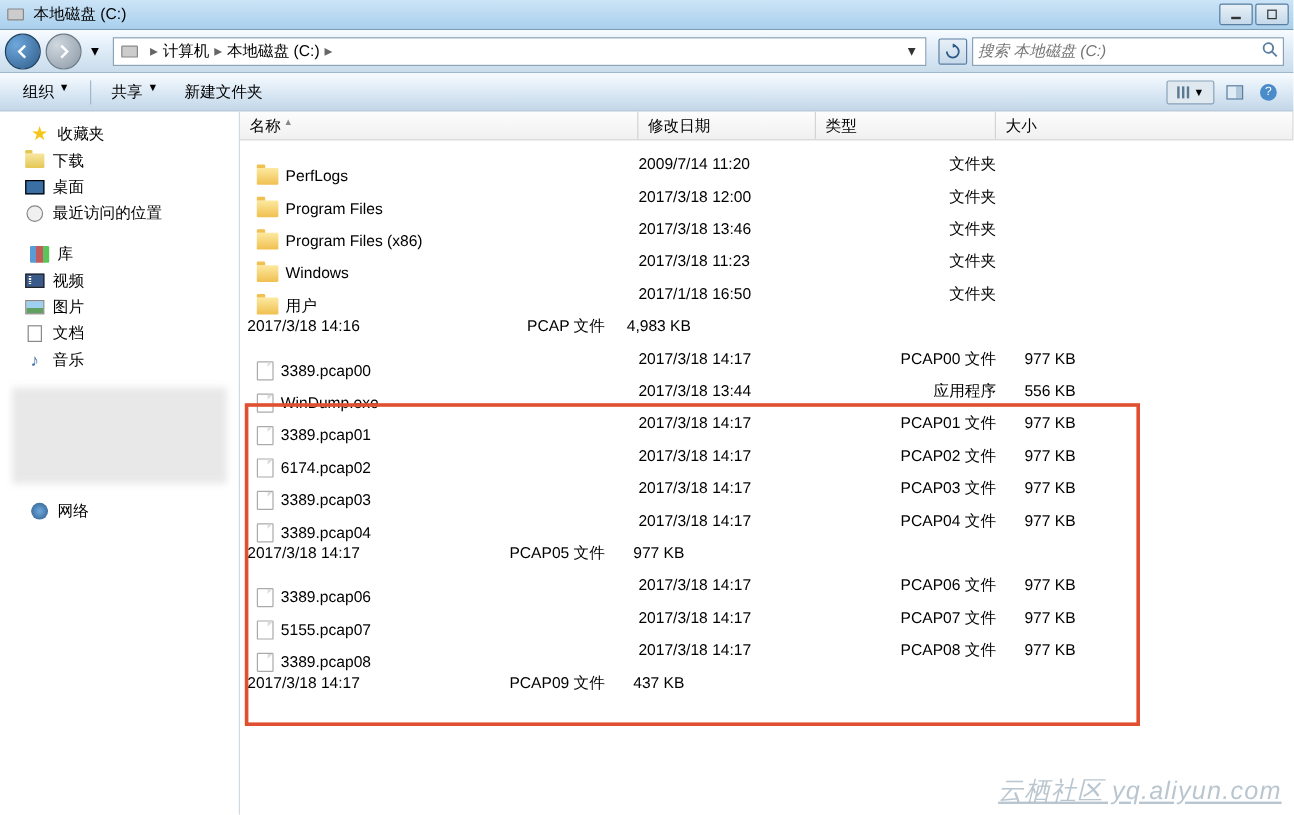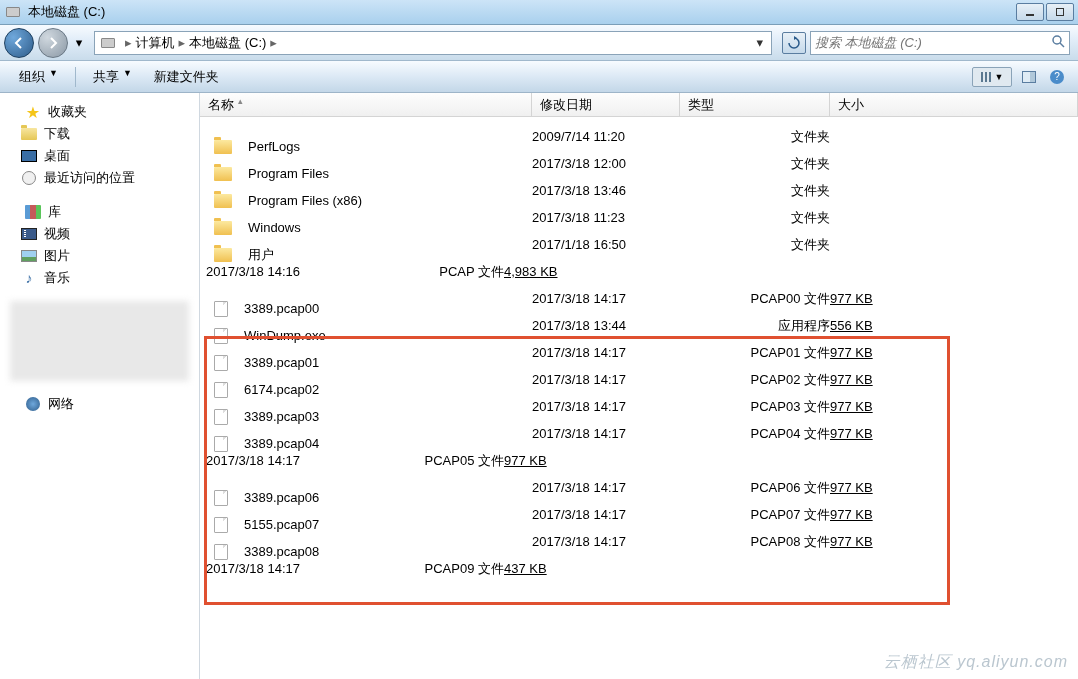--- a/index.html
+++ b/index.html
@@ -57,32 +57,32 @@
 .content { flex: 1; display: flex; flex-direction: column; position: relative; }
 .col-headers { display: flex; height: 24px; background: linear-gradient(to bottom,#fdfdfd,#f0f0f0); border-bottom: 1px solid #d4d4d4; }
 .col-h { padding: 3px 8px; border-right: 1px solid #d4d4d4; display: flex; align-items: flex-start; gap: 4px; }
 .col-name { width: 332px; }
 .col-date { width: 148px; }
 .col-type { width: 150px; }
 .col-size { flex: 1; }
 
 .file-list { flex: 1; padding: 6px 0; position: relative; }
 .file-row { display: flex; align-items: center; height: 27px; padding: 0 6px; }
-.file-row .cell-name { width: 326px; display: flex; align-items: center; gap: 16px; padding-left: 8px; margin-top: 20px; }
+.file-row .cell-name { width: 326px; display: flex; align-items: center; gap: 6px; padding-left: 8px; margin-top: 20px; }
 .file-row .cell-date { width: 148px; }
 .file-row .cell-type { width: 150px; text-align: right; }
-.file-row .cell-size { width: 110px; text-align: left; padding-right: 20px; text-decoration: underline; }
+.file-row .cell-size { width: 110px; text-align: center; padding-right: 20px; }
 .folder-ico { width: 18px; height: 14px; background: linear-gradient(to bottom,#fce9a0,#f0c050); border-radius: 1px; position: relative; }
 .folder-ico::before { content:''; position:absolute; top:-3px; left:0; width:7px; height:3px; background:#f0c050; border-radius:1px 1px 0 0; }
 .file-ico { width: 14px; height: 16px; background: #fff; border: 1px solid #aaa; border-radius: 1px; position: relative; }
 .file-ico::after { content:''; position:absolute; top:0; right:0; width:4px; height:4px; background:linear-gradient(135deg,#ddd 50%,transparent 50%); }
 
 .highlight-box { position: absolute; border: 3px solid #e05030; pointer-events: none; }
 
-.watermark { position: absolute; bottom: 6px; right: 10px; color: rgba(140,160,175,0.6); font-size: 16px; font-style: italic; letter-spacing: 1px; pointer-events: none; }
+.watermark { position: absolute; bottom: 6px; right: 10px; color: rgba(140,160,175,0.6); font-size: 21px; font-style: italic; letter-spacing: 1px; pointer-events: none; text-decoration: underline; }
 </style>
 </head>
 <body>
 
 <div class="titlebar">
   <div class="titlebar-left">
     <span class="sb-icon">
         <span style="width:14px;height:10px;background:#ccc;border:1px solid #888;display:block;border-radius:1px;"></span>
       </span>
     <span>本地磁盘 (C:)</span>
@@ -213,20 +213,26 @@
           </span>
         <span>视频</span>
       </div>
       <div class="sidebar-item">
         <span class="sb-icon">
             <span class="pic-icon"></span>
           </span>
         <span>图片</span>
       </div>
       <div class="sidebar-item">
+        <span class="sb-icon">
+            <span class="doc-icon"></span>
+          </span>
+        <span>文档</span>
+      </div>
+      <div class="sidebar-item">
         <span class="sb-icon mus-icon">♪</span>
         <span>音乐</span>
       </div>
     </div>
 
     <div class="blur-area"></div>
 
     <div class="sidebar-group" style="margin-top:12px;">
       <div class="sidebar-item header">
         <span class="arrow"></span>

